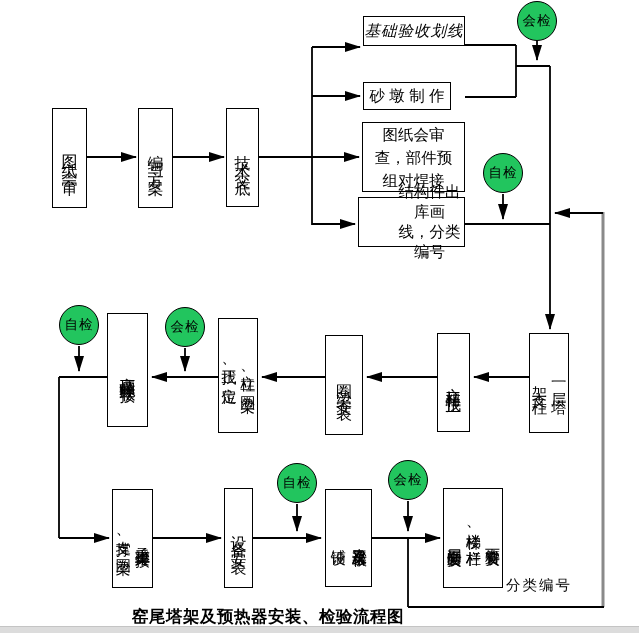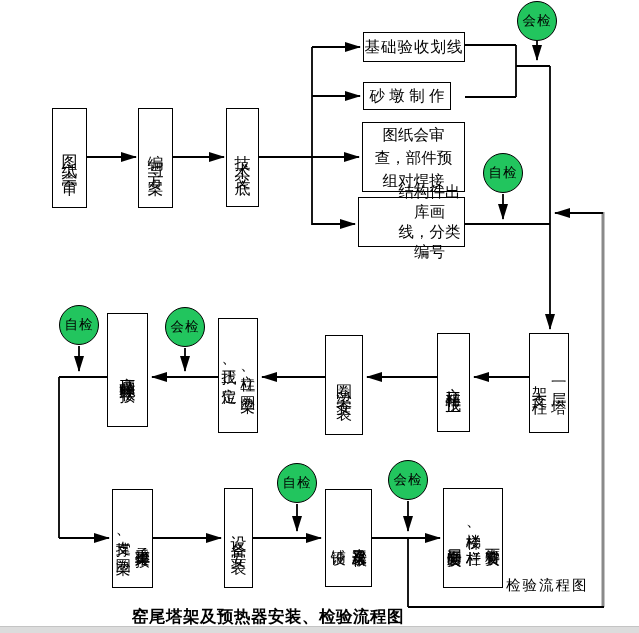--- a/index.html
+++ b/index.html
@@ -92,21 +92,21 @@
   <div class="bx" style="left:52px;top:108px;width:35px;height:100px;">
     <span class="vt f16 ls8">图纸会审</span>
   </div>
   <div class="bx" style="left:138px;top:108px;width:35px;height:100px;">
     <span class="vt f16 ls8">编写方案</span>
   </div>
   <div class="bx" style="left:226px;top:108px;width:33px;height:99px;">
     <span class="vt f16 ls8">技术交底</span>
   </div>
 
-  <div class="bx" style="left:363px;top:32px;width:102px;height:30px;">
+  <div class="bx" style="left:363px;top:16px;width:102px;height:30px;font-style:italic;">
     <span class="hz f155 ls1">基础验收划线</span>
   </div>
   <div class="bx" style="left:363px;top:82px;width:88px;height:28px;">
     <span class="hz f155">砂 墩 制 作</span>
   </div>
   <div class="bx" style="left:362px;top:122px;width:103px;height:70px;">
     <span class="hz f155 lh23">图纸会审
 查，部件预
 组对焊接</span>
   </div>
@@ -162,17 +162,17 @@
   <div class="ck" style="left:165px;top:307px;">
       <span>会检</span>
     </div>
   <div class="ck" style="left:277px;top:463px;">
       <span>自检</span>
     </div>
   <div class="ck" style="left:388px;top:460px;">
       <span>会检</span>
     </div>
 
-  <div class="freelabel" style="left:506px;top:576px;">检验流程图</div>
+  <div class="freelabel" style="left:506px;top:576px;">分类编号</div>
   <div class="caption" style="left:132px;top:606px;">窑尾塔架及预热器安装、检验流程图</div>
 
   <div class="strip"></div>
 </div>
 
 </body></html>

